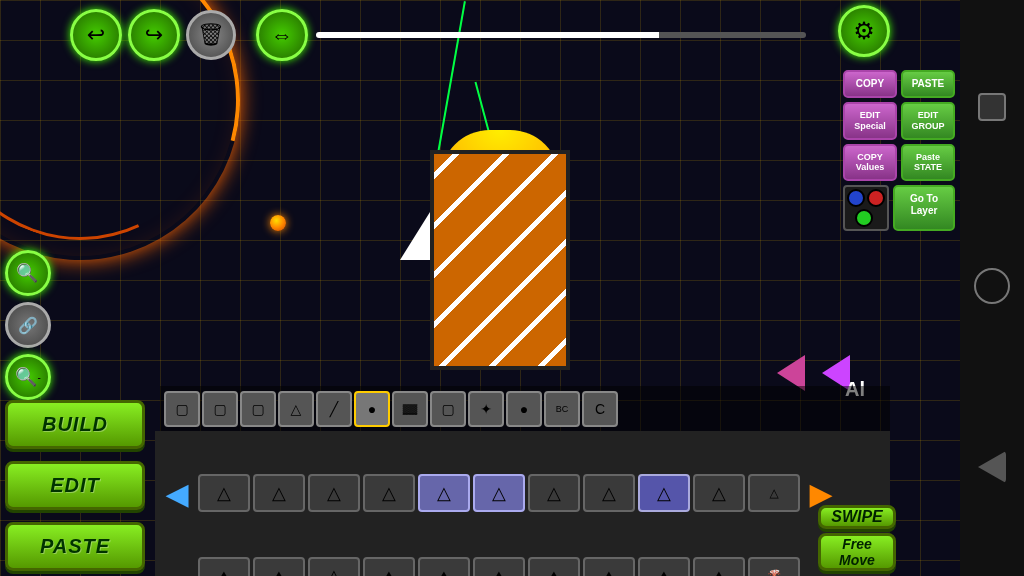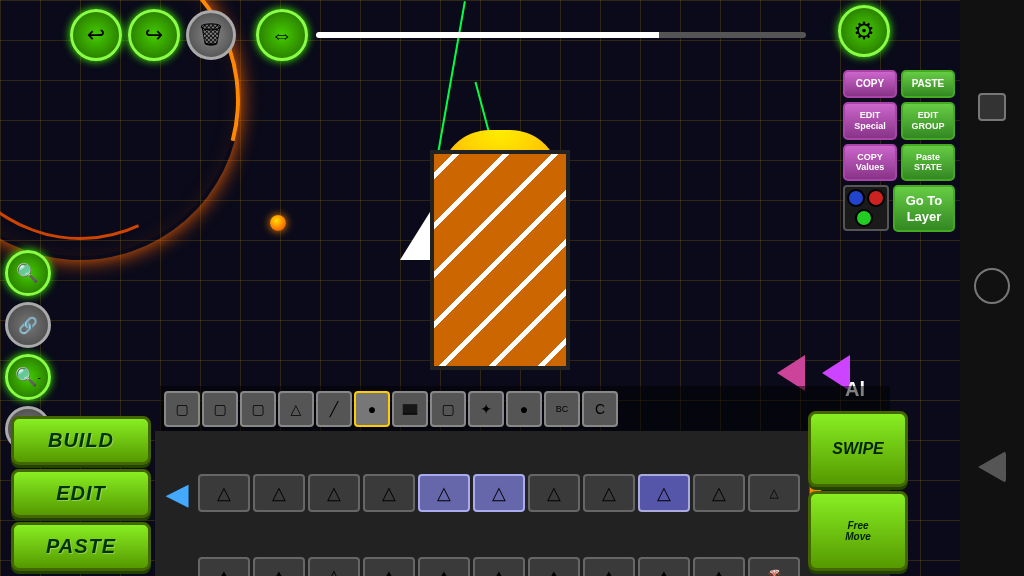--- a/index.html
+++ b/index.html
@@ -247,25 +247,25 @@
     }
     .palette-item.active {
       border-color: #ffcc00;
       background: #777;
     }
 
     
     #bottom-left {
       position: absolute;
       bottom: 5px;
-      left: 11px;
+      left: 5px;
       width: 160px;
       display: flex;
       flex-direction: column;
-      gap: 4px;
+      gap: 12px;
       justify-content: center;
     }
 
     .mode-btn {
       width: 140px;
       padding: 10px 5px;
       font-size: 20px;
       font-weight: 900;
       font-style: italic;
       text-align: center;
@@ -335,32 +335,33 @@
       position: absolute;
       right: 72px;
       bottom: 5px;
       width: 80px;
       display: flex;
       flex-direction: column;
       gap: 4px;
     }
 
     .side-btn {
-      width: 100px;
-      padding: 26px 2px;
+      width: 78px;
+      padding: 0 2px;
       font-size: 16px;
       font-weight: 900;
       font-style: italic;
       text-align: center;
       border-radius: 8px;
       border: 3px solid #446600;
       background: linear-gradient(180deg, #88ee22, #559900);
       color: #002200;
       cursor: pointer;
       box-shadow: 0 3px 0 #224400;
+      margin-left: 10px;
     }
 
     
     #phone-edge {
       position: absolute;
       right: 0; top: 0;
       width: 64px;
       height: 576px;
       background: #111;
       display: flex;
@@ -504,21 +505,21 @@
       <div class="edit-btn purple" style="font-size:9px;">COPY<br>Values</div>
       <div class="edit-btn green" style="font-size:9px;">Paste<br>STATE</div>
     </div>
     <div class="edit-row">
 
       <div style="width:46px;height:46px;position:relative;background:#1a1a1a;border-radius:4px;border:2px solid #555;">
         <div style="position:absolute;width:18px;height:18px;border-radius:50%;background:#2244cc;top:2px;left:2px;border:2px solid #000;"></div>
         <div style="position:absolute;width:18px;height:18px;border-radius:50%;background:#cc2222;top:2px;right:2px;border:2px solid #000;"></div>
         <div style="position:absolute;width:18px;height:18px;border-radius:50%;background:#22cc22;bottom:2px;left:10px;border:2px solid #000;"></div>
       </div>
-      <div class="edit-btn green" style="font-size:13px;text-align:center;">Go To<br>Layer</div>
+      <div class="edit-btn green" style="font-size:10px;text-align:center;">Go To<br>Layer</div>
     </div>
   </div>
 
   <div style="position:absolute;left:5px;top:250px;display:flex;flex-direction:column;gap:6px;">
     <div class="tool-btn small" style="width:46px;height:46px;font-size:18px;">🔍</div>
     <div class="tool-btn small" style="width:46px;height:46px;font-size:16px;background:radial-gradient(circle,#777,#444);border-color:#aaa;box-shadow:none;">🔗</div>
     <div class="tool-btn small" style="width:46px;height:46px;font-size:18px;">🔍<span style="font-size:10px">-</span></div>
     <div class="tool-btn small" style="width:46px;height:46px;font-size:14px;background:radial-gradient(circle,#777,#444);border-color:#aaa;box-shadow:none;">⛓</div>
   </div>
 
@@ -573,21 +574,21 @@
       <div class="obj-cell" style="font-size:14px;">⛰</div>
       <div class="obj-cell" style="font-size:14px;">⛰</div>
       <div class="obj-cell" style="font-size:14px;">⛰</div>
       <div class="obj-cell" style="font-size:13px;">🌋</div>
     </div>
 
   </div>
 
   <div id="right-side-btns">
     <div class="side-btn">SWIPE</div>
-    <div class="side-btn" style="font-size:10px;">Free<br>Move</div>
+    <div class="side-btn" style="font-size:14px;">Free<br>Move</div>
   </div>
 
 </div>
 
 <div id="phone-edge">
   <div class="phone-btn" style="width:28px;height:28px;border-color:#777;background:#333;"></div>
   <div class="phone-btn circle" style="border-color:#777;background:transparent;"></div>
   <div class="phone-btn triangle-btn"></div>
 </div>
 

